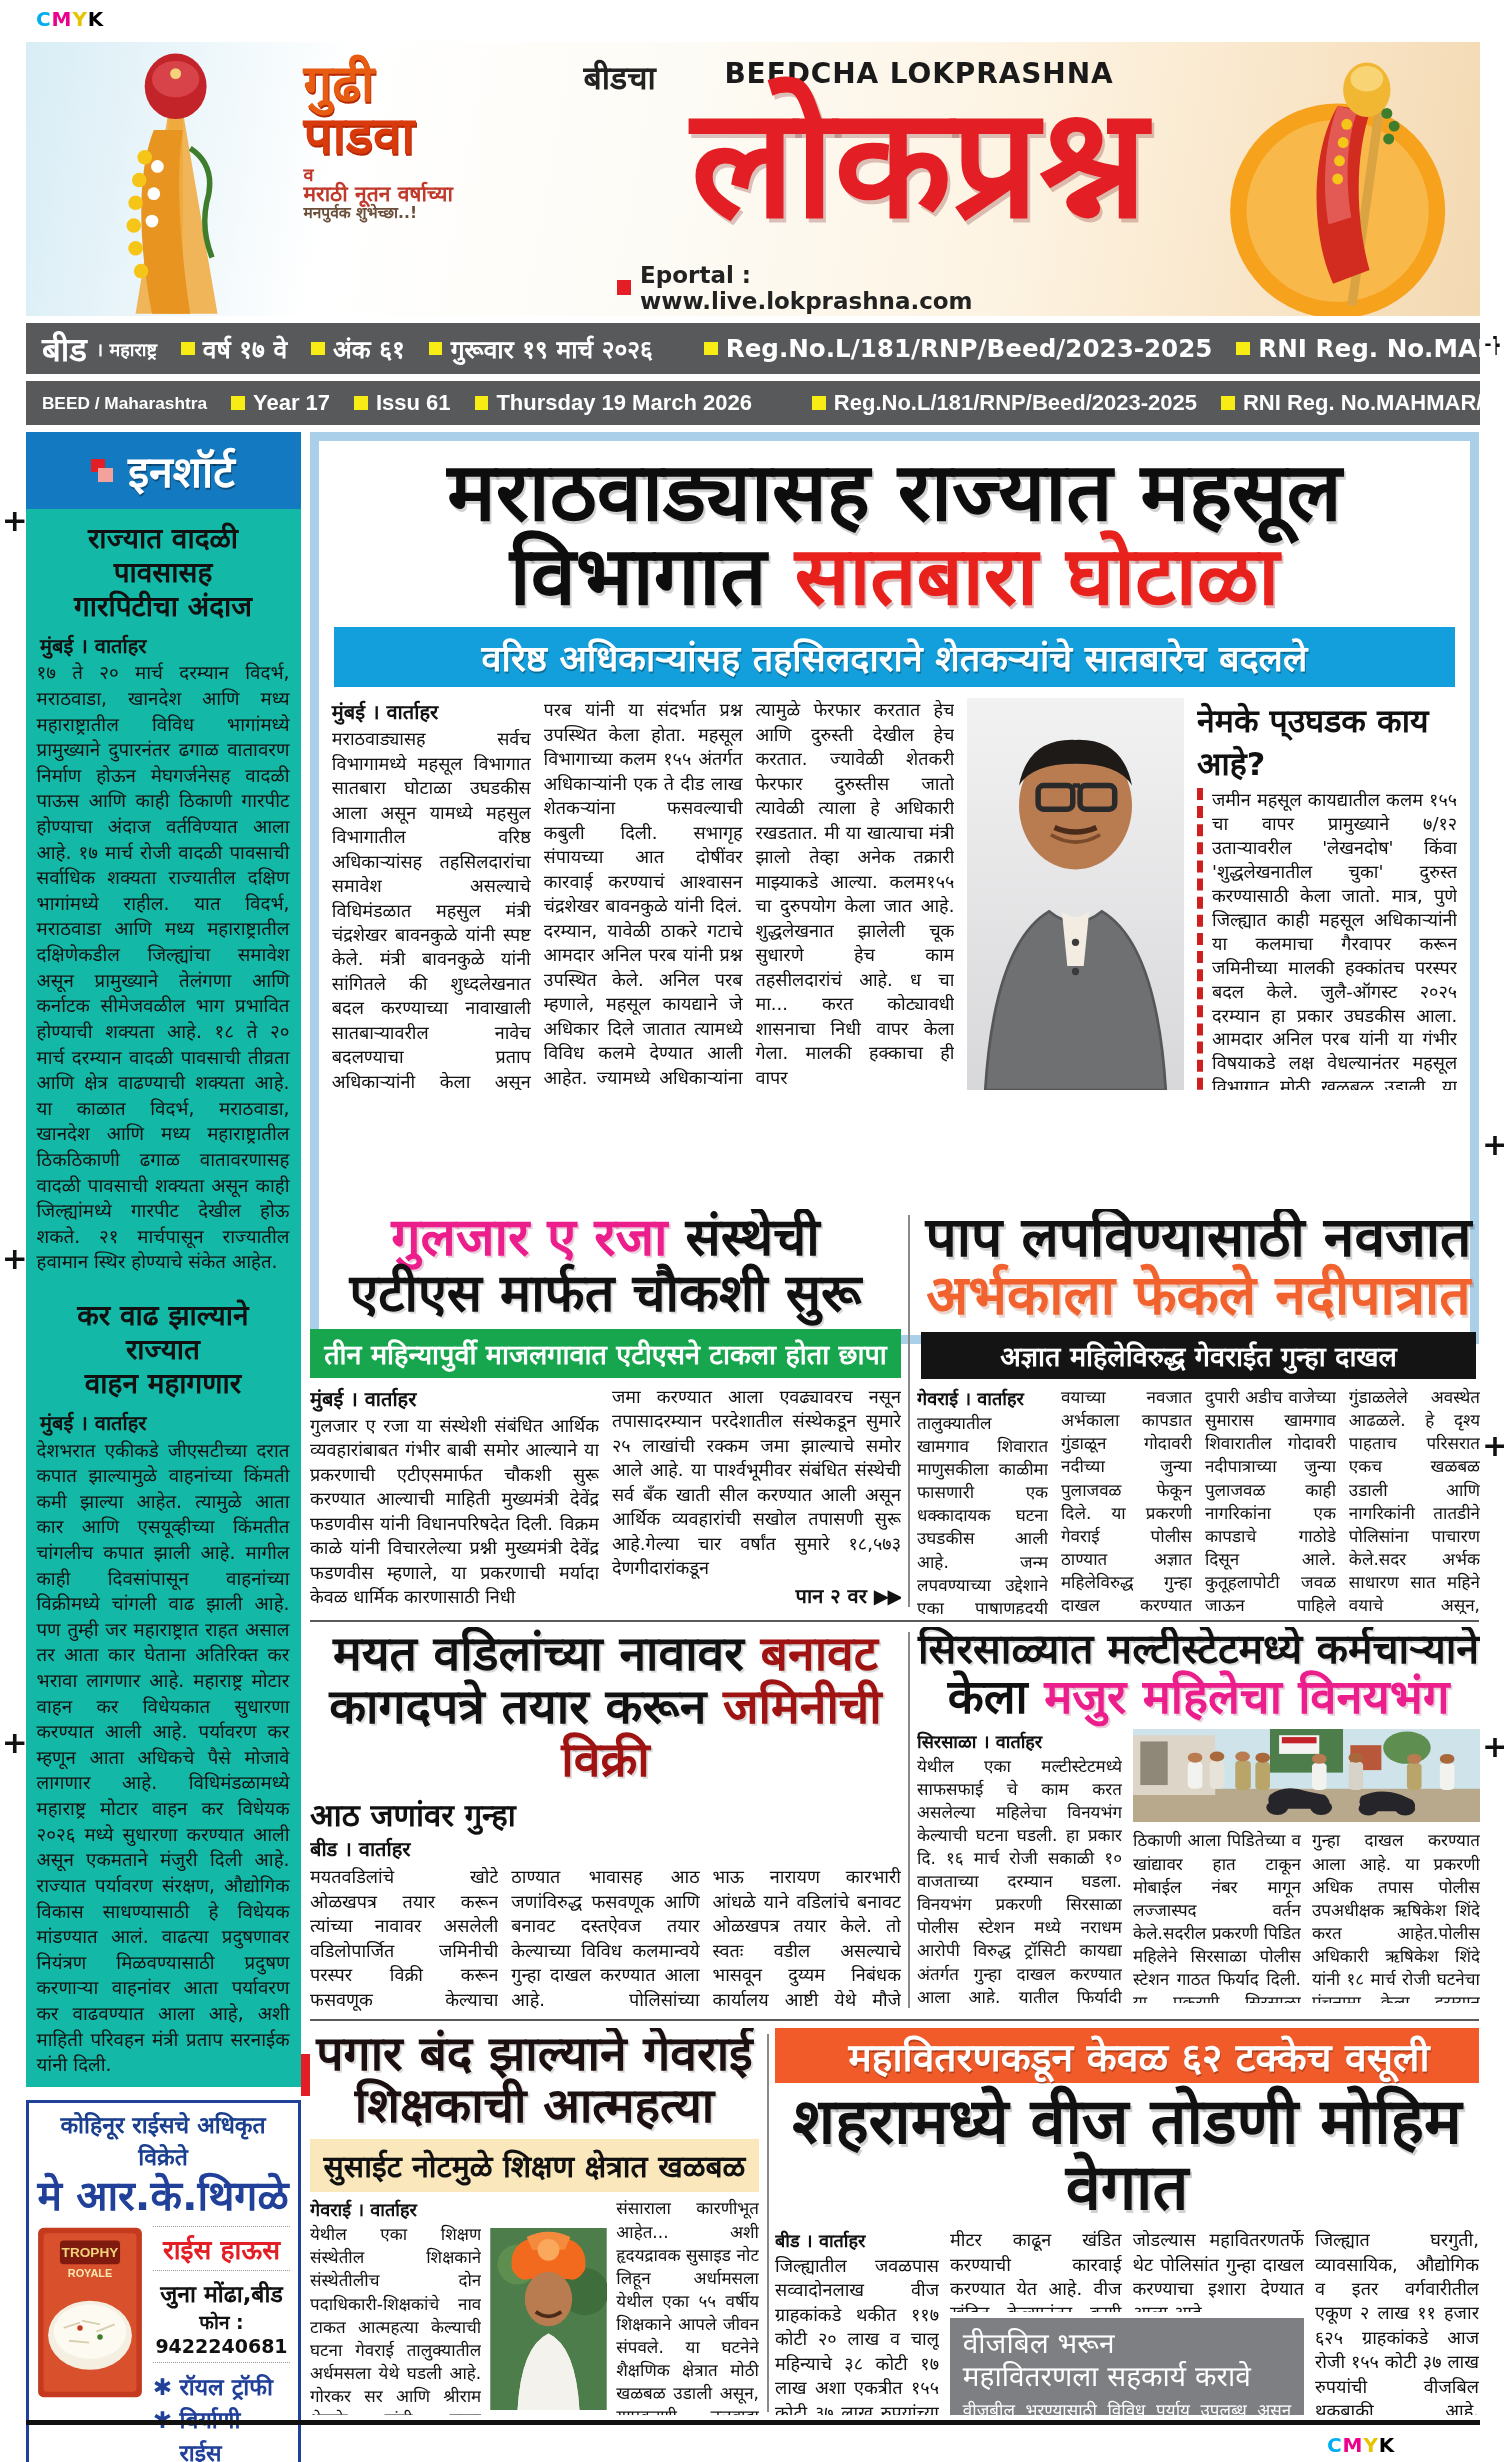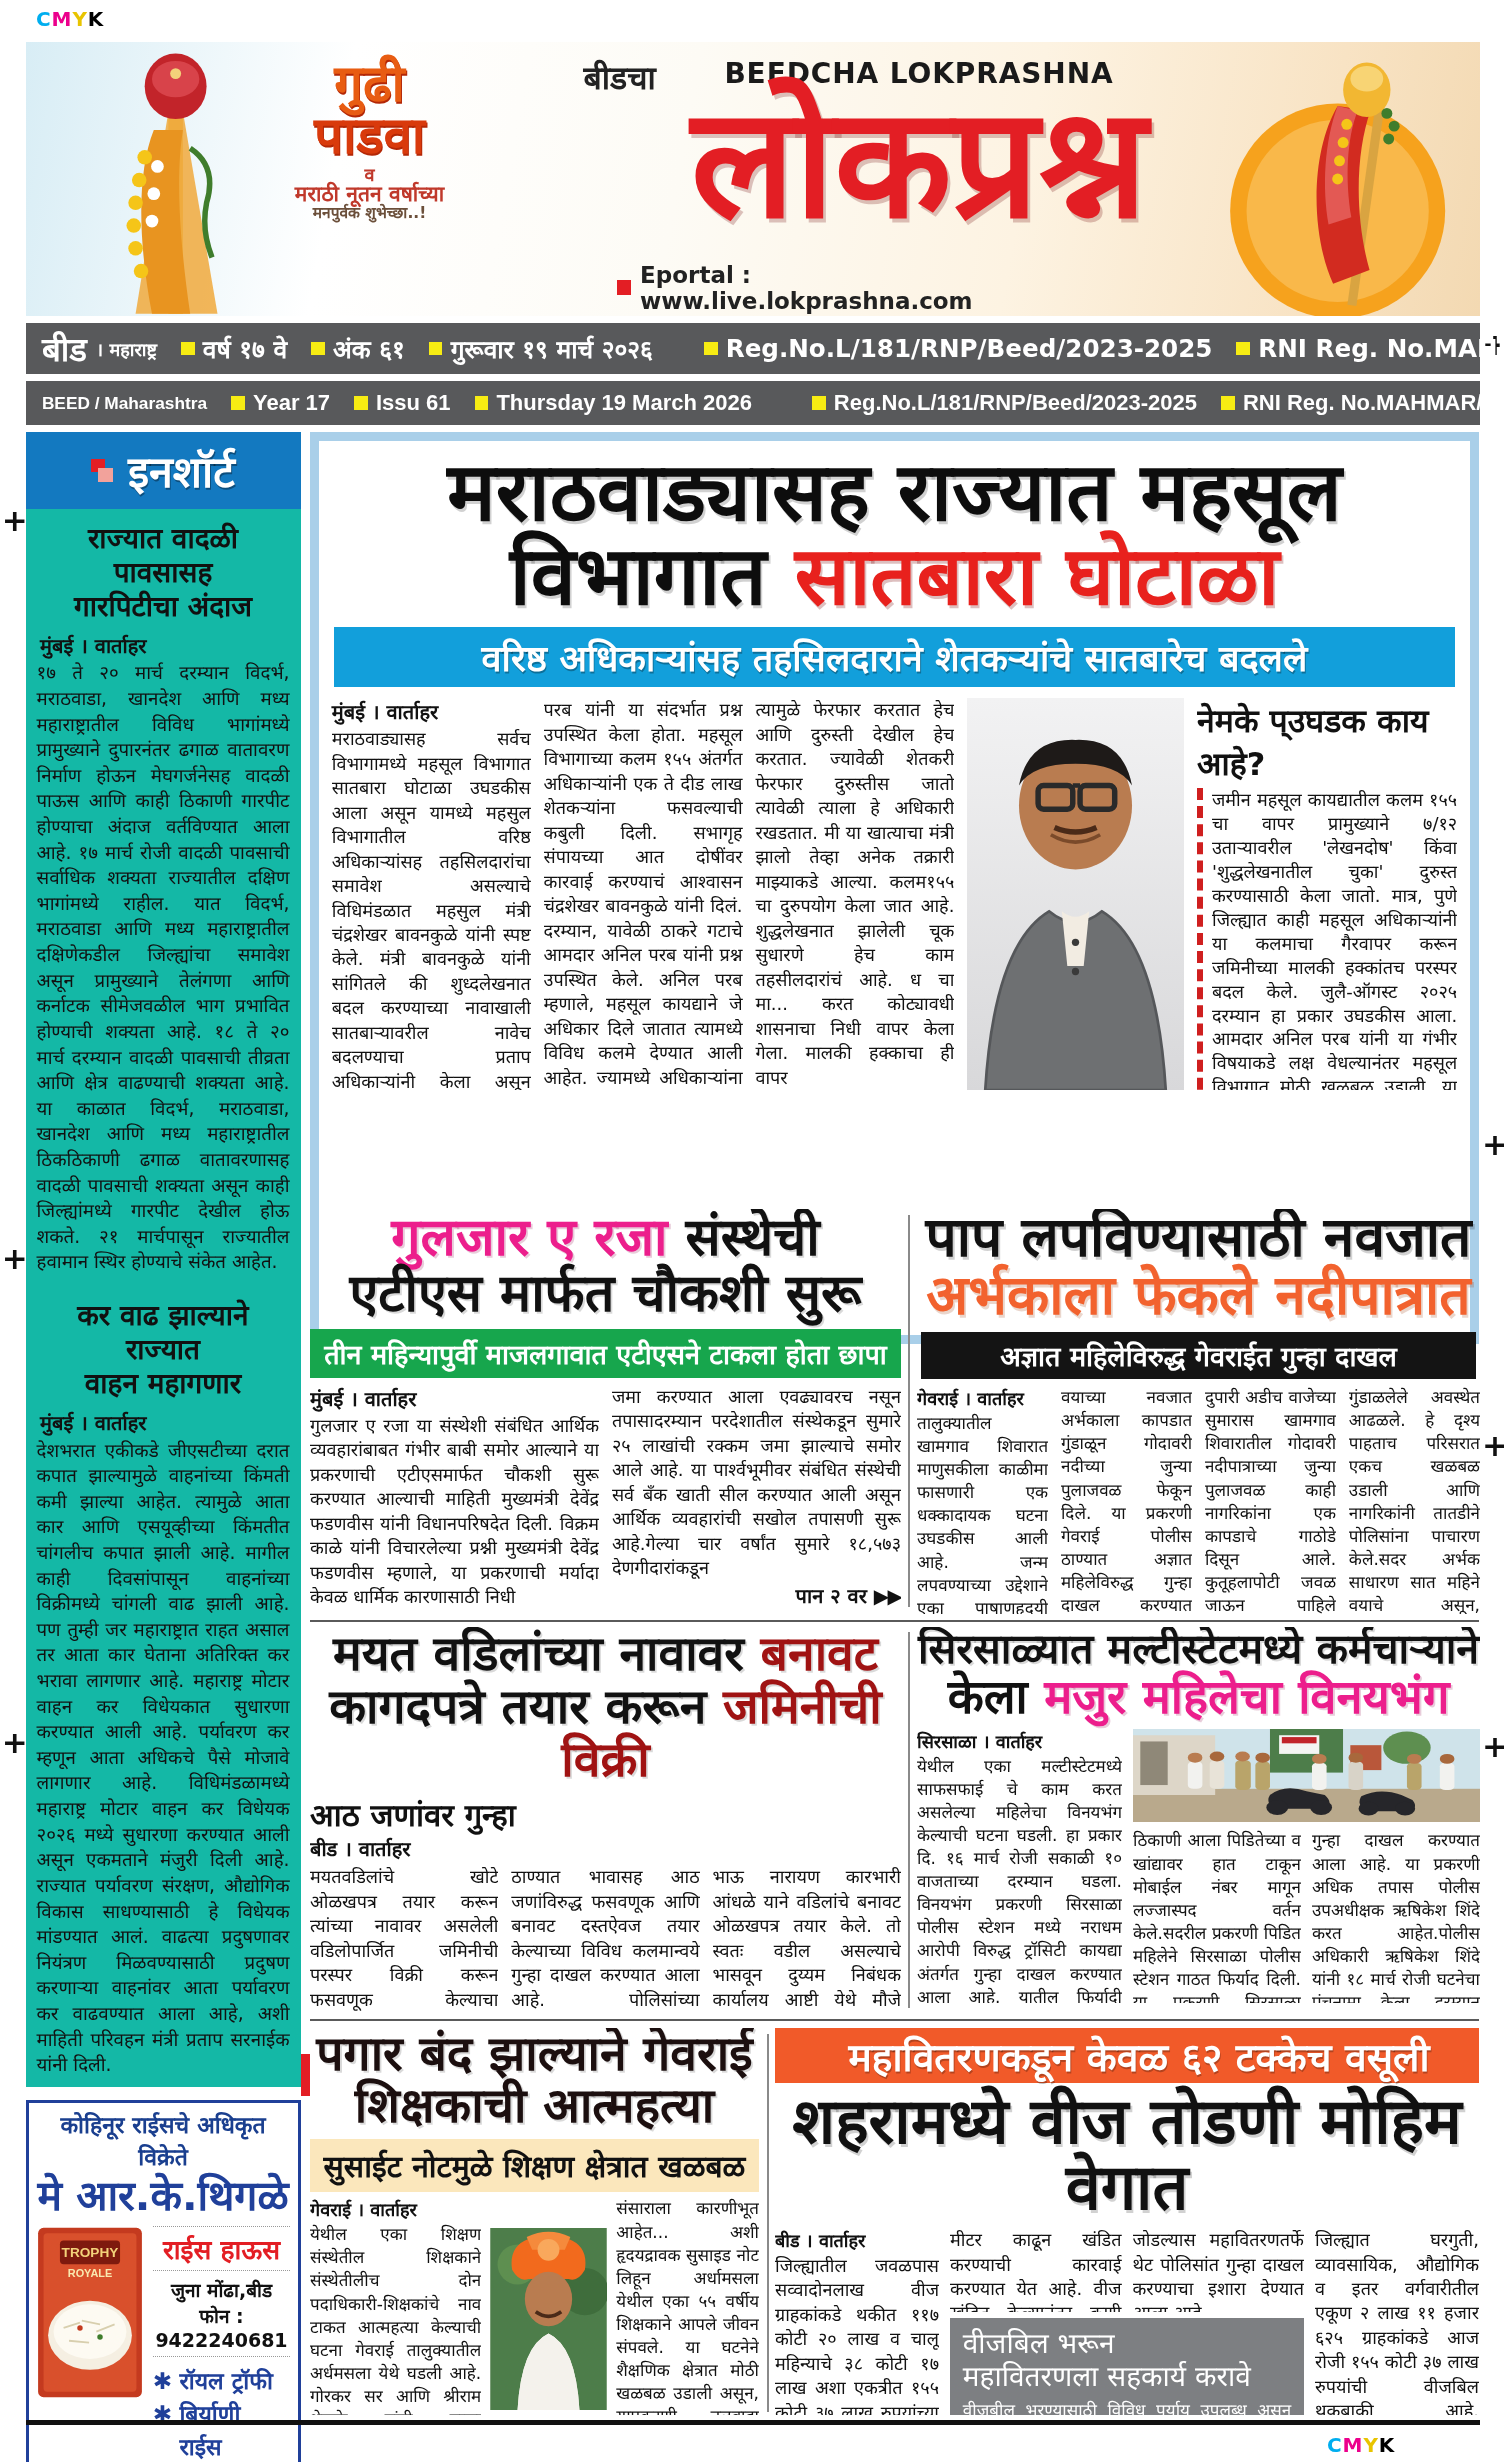--- a/index.html
+++ b/index.html
@@ -9,21 +9,21 @@
 
   
   .regmark{position:absolute;font-size:31px;color:#111;font-weight:bold;}
   .cmyk{font-size:20px;font-weight:bold;letter-spacing:0.9px;}
   .cmyk .c{color:#00aeef}.cmyk .m{color:#ec008c}.cmyk .y{color:#e8c400}.cmyk .k{color:#000}
 
   
   .masthead{left:25.5px;top:42px;width:1454px;height:274px;
     background:linear-gradient(100deg,#d8edf5 0%,#ffffff 22%,#fdfbf5 45%,#fdf3e2 68%,#f8e3c4 88%,#f3d9b2 100%);
     overflow:hidden;}
-  .fest{left:248px;top:14.6px;width:192px;text-align:center;line-height:1.02;}
+  .fest{left:278px;top:14.6px;width:192px;text-align:left;line-height:1.02;}
   .fest .l1,.fest .l2{font-size:51px;font-weight:bold;color:#e85c12;
      text-shadow:0.9px 1.8px 0 #b32706;font-family:"DejaVu Serif","Liberation Serif",serif;}
   .fest .l2{color:#d93a0c;}
   .fest .l3{font-size:18px;color:#c0392b;font-weight:bold;margin-top:5.5px;}
   .fest .l4{font-size:21px;color:#c0392b;font-weight:bold;}
   .fest .l5{font-size:15.5px;color:#6b4f3a;font-weight:bold;}
   .mh-city{left:558px;top:12.8px;font-size:32px;font-weight:bold;color:#222;}
   .mh-eng{left:638px;top:14.6px;width:511px;text-align:center;font-size:28px;font-weight:bold;color:#1a1a1a;letter-spacing:0.9px;}
   .mh-logo{left:410px;top:40px;width:967px;text-align:center;font-size:153px;line-height:1.05;font-weight:bold;
      color:#e31e24;text-shadow:2.7px 3.6px 0 rgba(120,20,20,.25);
@@ -56,21 +56,21 @@
   .sb-t{font-size:18.7px;line-height:1.37;text-align:justify;color:#111;}
   .sb-art2{margin-top:24px;}
 
   
   .ad-koh{margin-top:12.8px;border:3.6px solid #20409a;background:#fff;padding:5.5px 7.3px;}
   .ad-koh .t1{color:#1a3f8f;font-size:23px;font-weight:bold;text-align:center;}
   .ad-koh .t2{color:#20409a;font-size:41px;font-weight:bold;text-align:center;line-height:1.1;margin:1.8px 0 7.3px;}
   .koh-row{display:flex;gap:9px;}
   .koh-right{flex:1;}
   .koh-shop{color:#e31e24;font-size:26.4px;font-weight:bold;text-align:center;border-top:1.8px dotted #999;border-bottom:1.8px dotted #999;padding:3.6px 0;}
-  .koh-addr{font-size:19px;font-weight:bold;text-align:center;margin-top:5.5px;}
+  .koh-addr{font-size:23px;font-weight:bold;text-align:center;margin-top:5.5px;}
   .koh-ph{font-size:19px;font-weight:bold;text-align:center;border-bottom:1.8px dotted #999;padding-bottom:5.5px;}
   .koh-items{margin-top:7.3px;}
   .koh-it{display:flex;gap:7.3px;font-size:23px;font-weight:bold;color:#20409a;line-height:1.45;}
   .koh-it .star{color:#20409a;}
 
   
   .art-byline{font-size:20px;font-weight:bold;margin-bottom:1.8px;}
   .cols{display:flex;gap:12.8px;overflow:hidden;}
   .colt{font-size:18px;line-height:1.36;text-align:justify;overflow:hidden;}
   .cont{font-weight:bold;font-size:20px;white-space:nowrap;}

